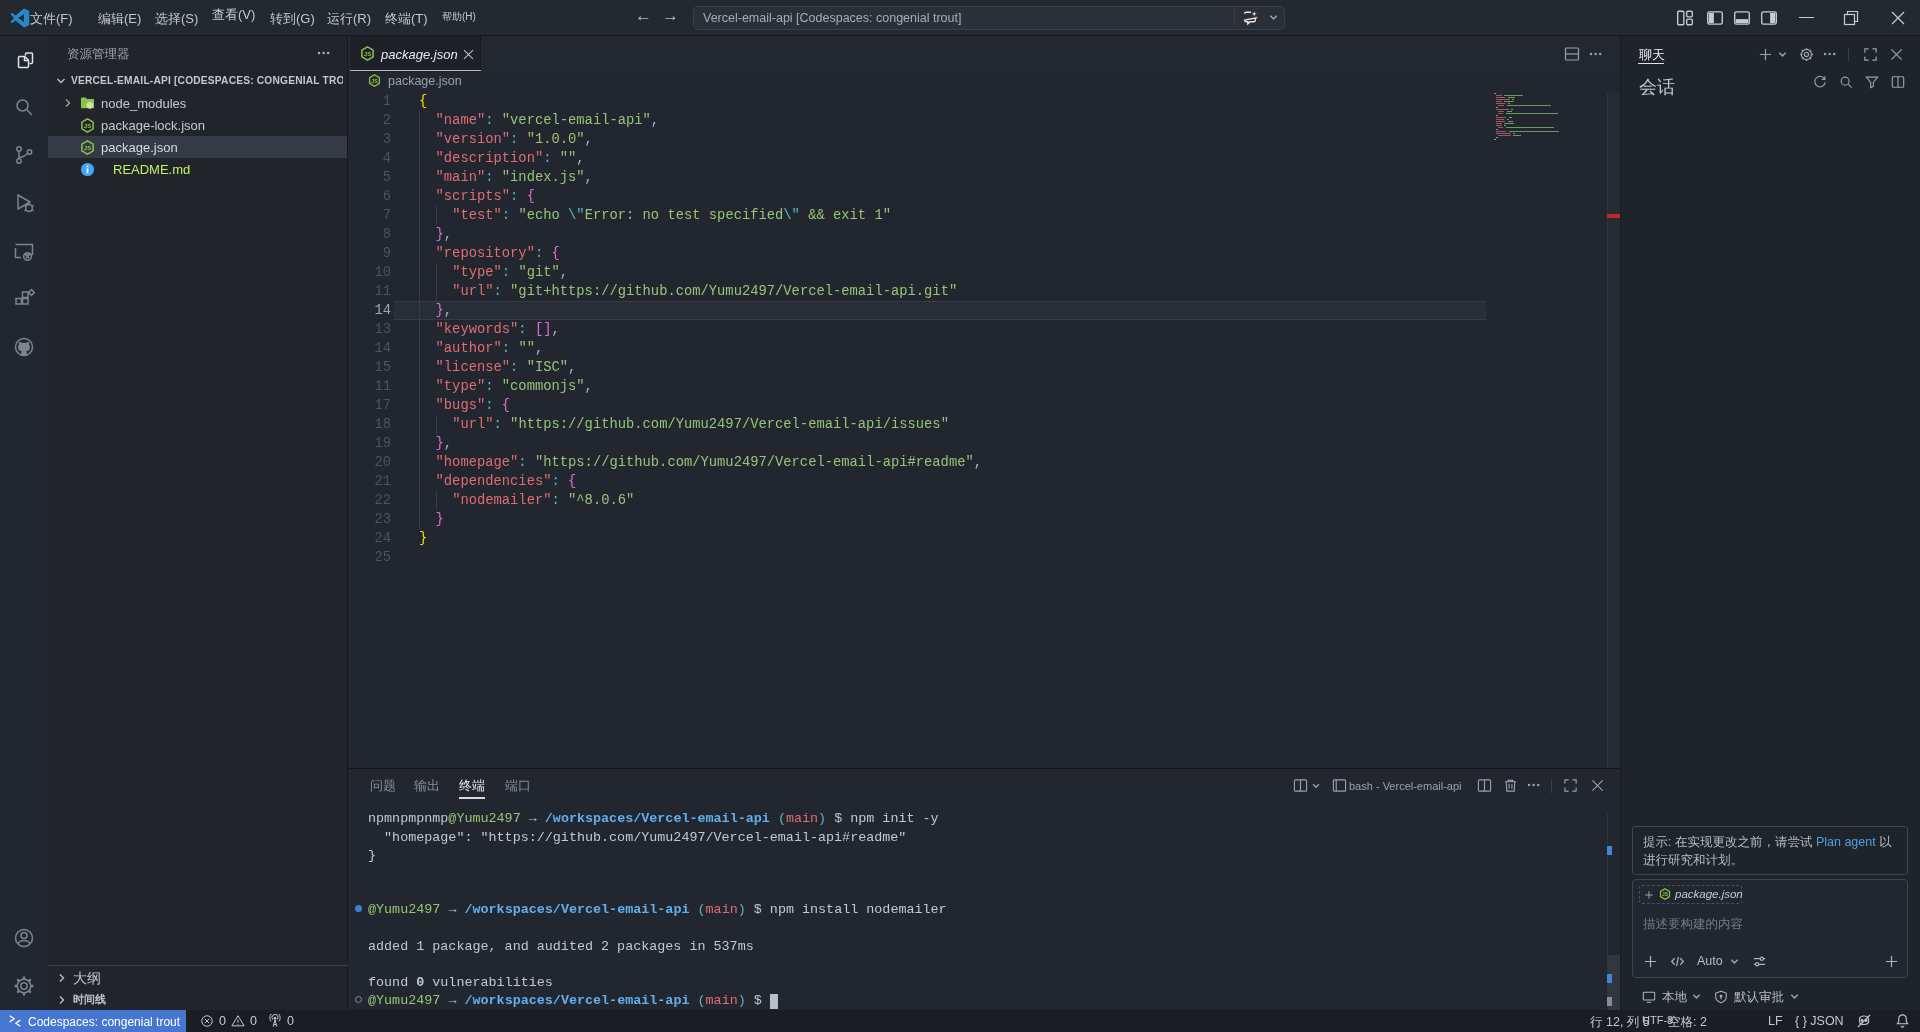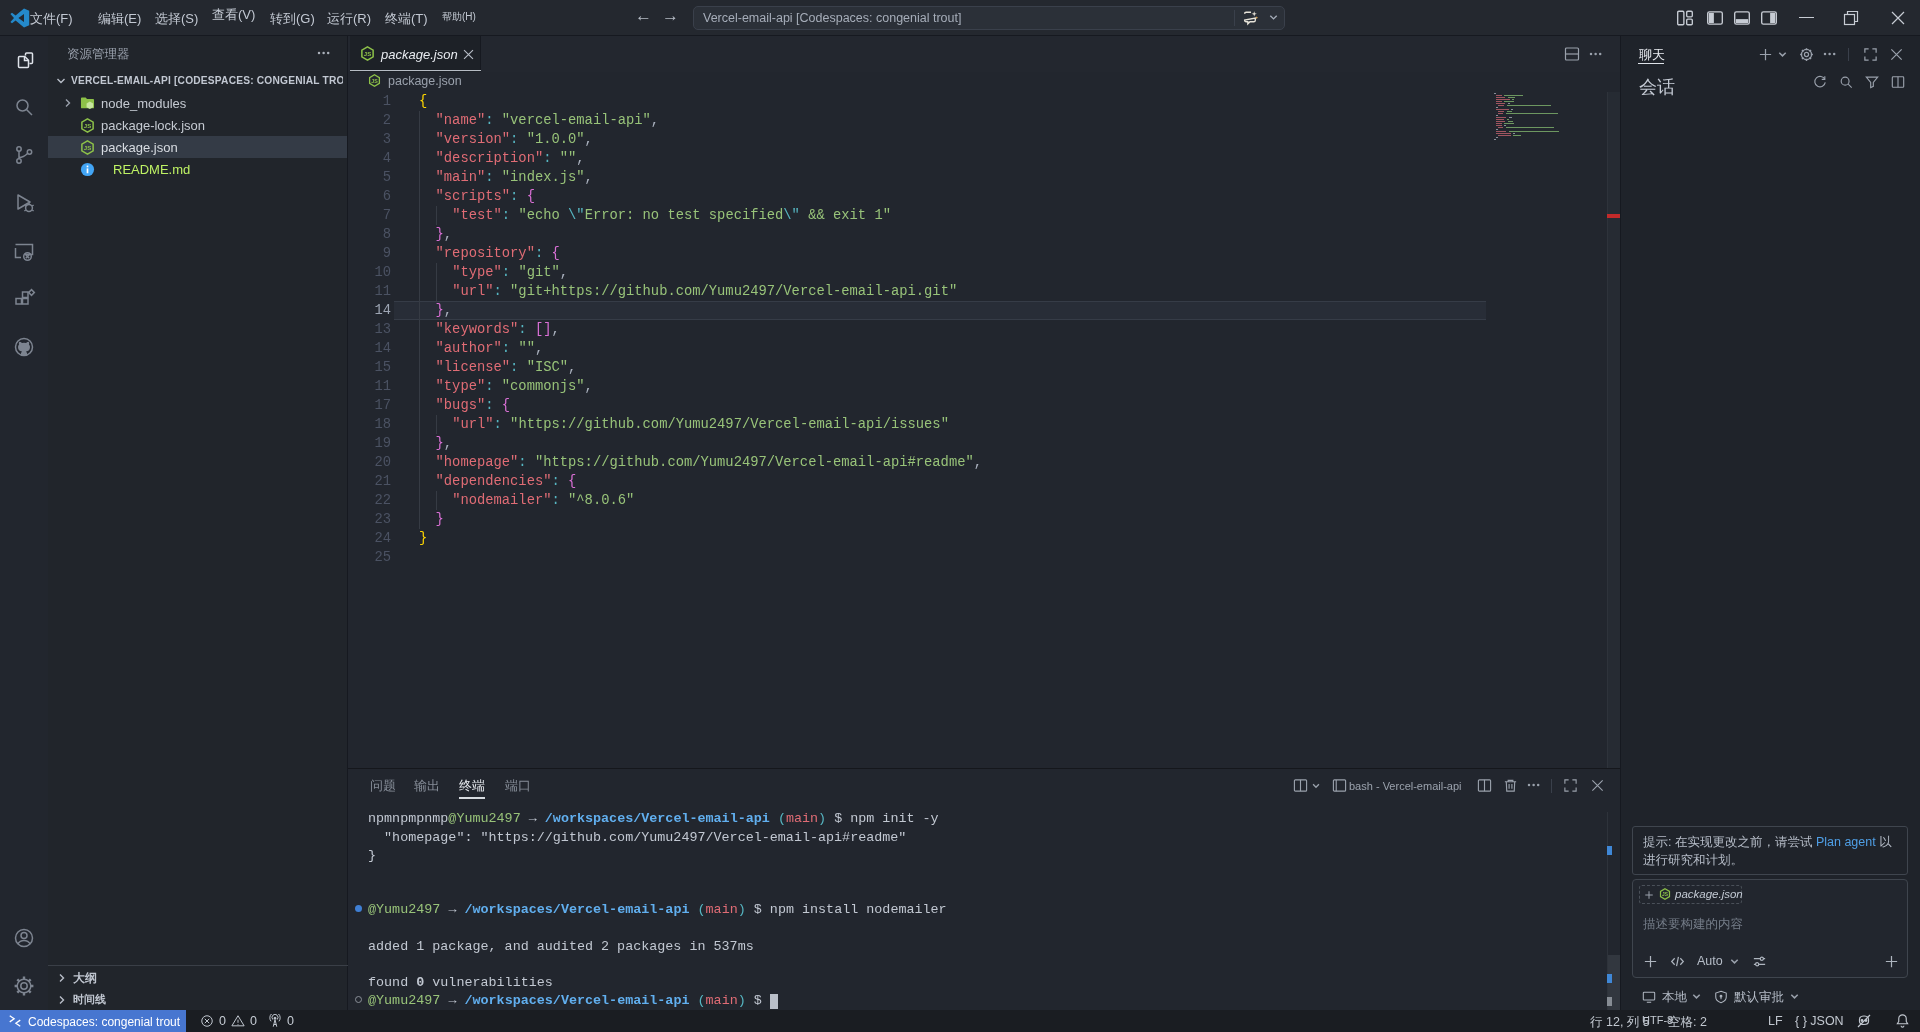--- a/index.html
+++ b/index.html
@@ -150,21 +150,21 @@
     <rect x="7.1" y="6.8" width="1.8" height="5.2" fill="#fff"></rect>
     <rect x="7.1" y="3.8" width="1.8" height="1.9" fill="#fff"></rect>
   </svg>
 <div class="a" style="left:113px;top:162px;font-size:13px;color:#bef264">README.md</div>
 <div class="a" style="left:48px;top:965px;width:300px;height:1px;background:#3a3f47"></div>
 <div class="a" style="left:56px;top:972px">
     <svg width="12" height="12" viewBox="0 0 12 12" fill="none" stroke="#b8bec8" stroke-width="1.4">
       <path d="M4 2.5 L7.5 6 L4 9.5"></path>
     </svg>
   </div>
-<div class="a" style="left:73px;top:970px;font-size:12px;font-weight:bold;color:#bfc5cf">大纲</div>
+<div class="a" style="left:73px;top:970px;font-size:14px;font-weight:normal;color:#bfc5cf">大纲</div>
 <div class="a" style="left:56px;top:994px">
     <svg width="12" height="12" viewBox="0 0 12 12" fill="none" stroke="#b8bec8" stroke-width="1.4">
       <path d="M4 2.5 L7.5 6 L4 9.5"></path>
     </svg>
   </div>
 <div class="a" style="left:73px;top:992px;font-size:11px;font-weight:bold;color:#bfc5cf">时间线</div>
 <div class="a" style="left:348px;top:36px;width:1272px;height:36px;background:#23272f"></div>
 <div class="a" style="left:350px;top:36px;width:131px;height:36px;background:#1d2127;border-right:1px solid #161920"></div>
 <div class="a" style="left:350px;top:70px;width:131px;height:1px;background:#b6bcc4"></div>
 <svg class="a" style="left:360px;top:46px" width="15" height="15" viewBox="0 0 16 16">

